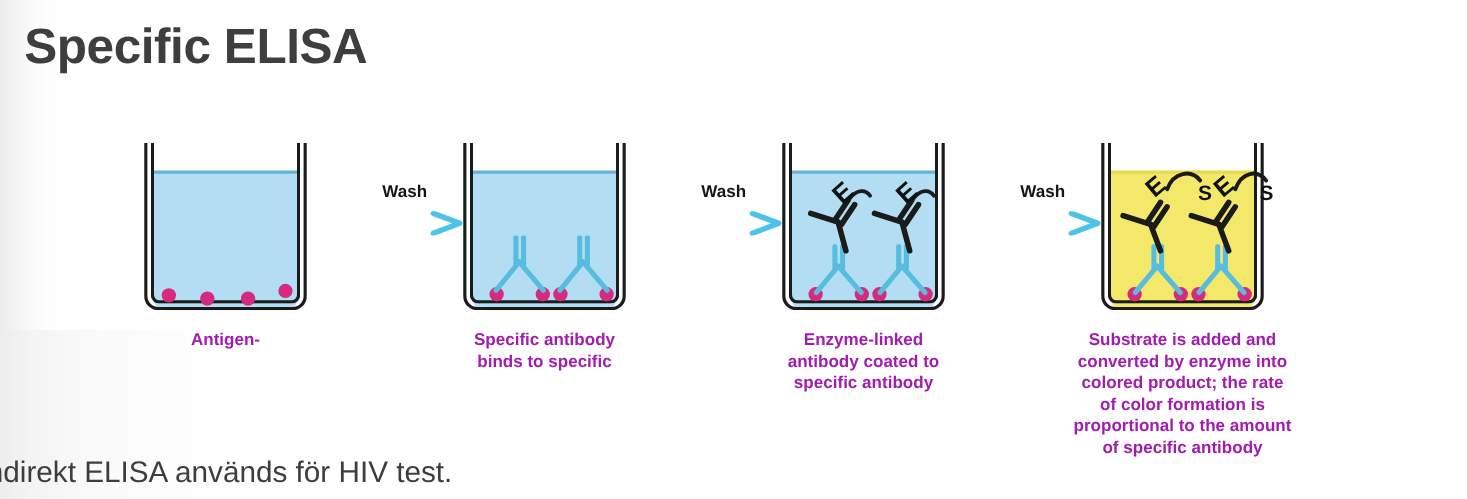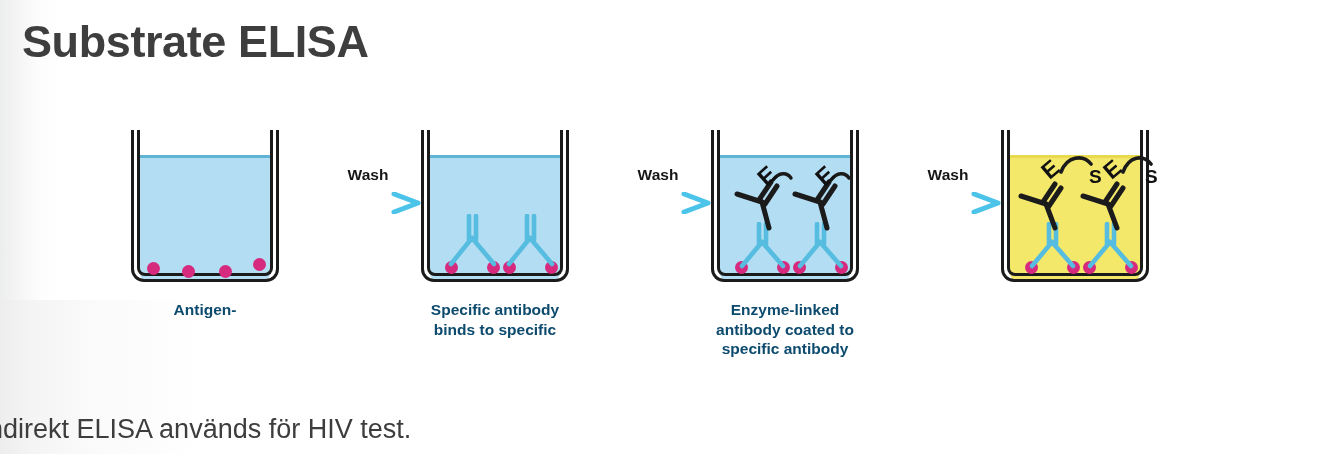--- a/index.html
+++ b/index.html
@@ -151,21 +151,21 @@
     color: #111111;
     z-index: 11;
   }
 
   .caption {
     margin-top: 10px;
     text-align: center;
     font-size: 15.5px;
     line-height: 19.5px;
     font-weight: bold;
-    color: #0c4a6e;
+    color: #a21caf;
     font-family: "Liberation Sans", sans-serif;
   }
   .stage-4 .caption { font-size: 15.5px; }
 
   
   .wash {
     position: absolute;
     top: 54px;
     width: 120px;
     height: 64px;
@@ -202,21 +202,21 @@
     white-space: nowrap;
     z-index: 6;
   }
 </style>
 </head>
 <body>
 
 <div class="slide-bg"></div>
 <div class="slide-bg-bottom"></div>
 
-<div class="page-title">Substrate ELISA</div>
+<div class="page-title">Specific ELISA</div>
 
 <div class="figure">
   <div class="figure-canvas">
 
     <div class="stage stage-1">
       <div class="well-wrap">
         <div class="liquid"></div>
         <div class="meniscus"></div>
         <div class="well-u"></div>
         <div class="well-u-inner"></div>
@@ -418,18 +418,26 @@
         <svg style="position:absolute; left:124px; top:22px; z-index:11;" width="32" height="26" viewBox="0 0 32 26">
           <path d="M2 20 C8 4, 22 2, 30 12" stroke="#1b1b1b" stroke-width="3.6" fill="none" stroke-linecap="round"></path>
         </svg>
         <div class="glyph" style="left:148px; top:36px; font-size:19px;">S</div>
 
         <div class="antigen" style="left:28px;  top:131px;"></div>
         <div class="antigen" style="left:70px;  top:131px;"></div>
         <div class="antigen" style="left:86px;  top:131px;"></div>
         <div class="antigen" style="left:128px; top:131px;"></div>
       </div>
+      <div class="caption" style="width:246px; margin-left:-18px;">
+        <div>Substrate is added and</div>
+        <div>converted by enzyme into</div>
+        <div>colored product; the rate</div>
+        <div>of color formation is</div>
+        <div>proportional to the amount</div>
+        <div>of specific antibody</div>
+      </div>
     </div>
 
   </div>
 </div>
 
 <div class="bottom-text">ndirekt ELISA används för HIV test.</div>
 
 </body></html>

